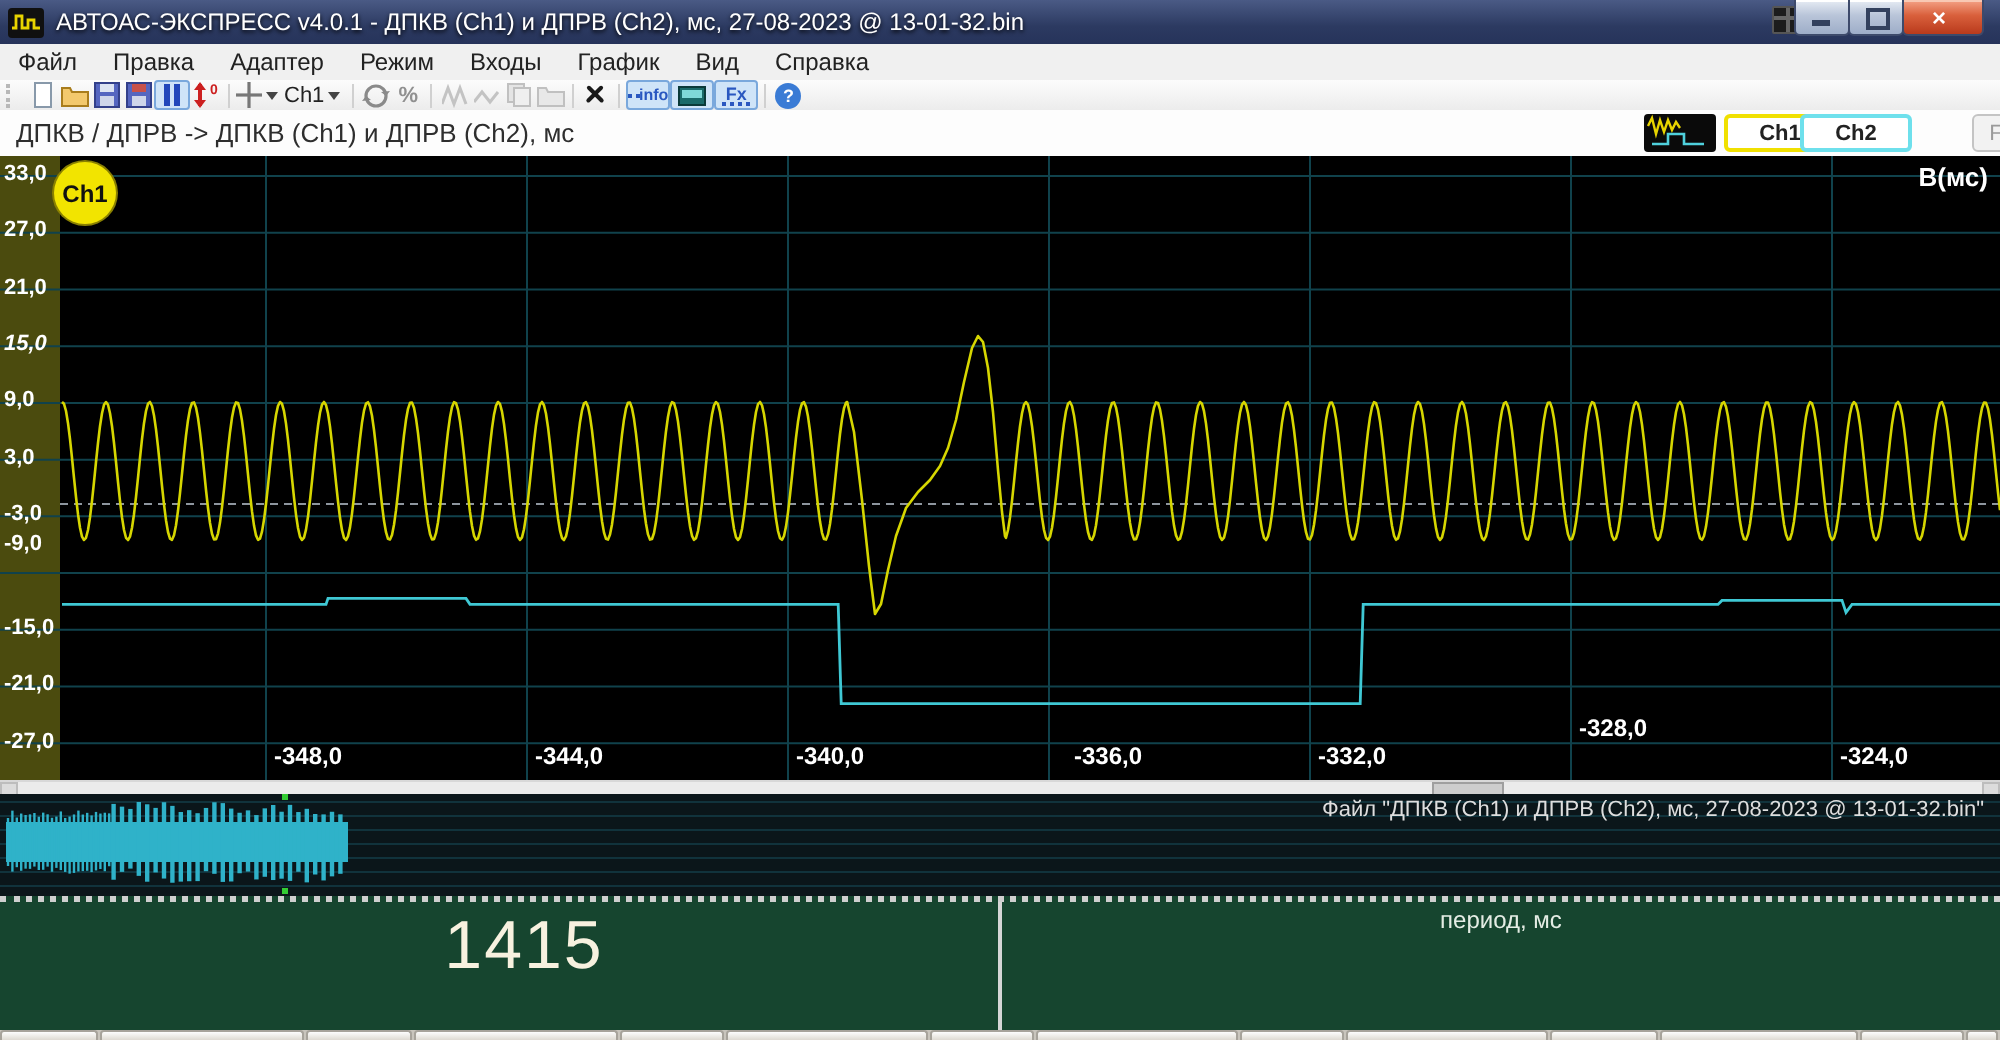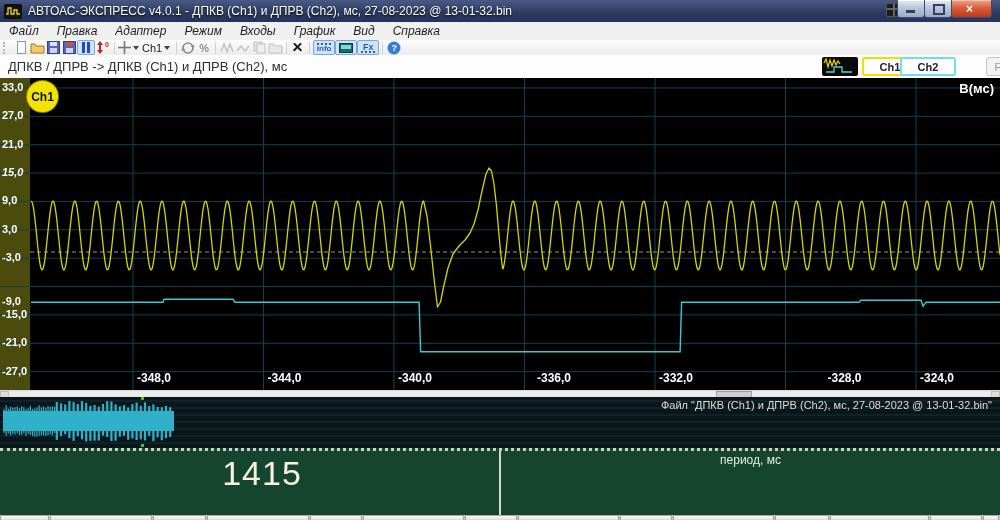--- a/index.html
+++ b/index.html
@@ -23,21 +23,21 @@
   #btn-max{right:48px;width:26px;}
   #btn-close{right:8px;width:39px;background:linear-gradient(#f5a388,#d9603c 45%,#b93a1c);
     box-shadow:inset 0 1px 0 #f8c8b4;}
   #btn-min i{position:absolute;left:8px;bottom:4px;width:9px;height:3px;background:#33415e;}
   #btn-max i{position:absolute;left:8px;top:4px;width:8px;height:7px;border:2px solid #33415e;}
   #btn-close i{position:absolute;left:14px;top:2px;color:#fff;font-style:normal;font-weight:bold;font-size:12px;}
 
   
   #menu-bar{left:0;top:22px;width:1000px;height:18px;background:#f0f0f0;display:flex;
     align-items:center;border-bottom:1px solid #e2e2e2;}
-  .menu-item{font-size:12px;color:#222;padding:1px 9px;font-style:italic;}
+  .menu-item{font-size:12px;color:#222;padding:1px 9px;}
 
   
   #toolbar{left:0;top:40px;width:1000px;height:15px;background:linear-gradient(#fcfcfc,#ececec);
     display:flex;align-items:center;}
   .tb{height:15px;min-width:16px;display:flex;align-items:center;justify-content:center;position:relative;}
   .tb svg{display:block;}
   .tb-sep{width:1px;height:12px;background:#d0d0d0;margin:0 3px;}
   .pressed{background:#cfe4f8;border:1px solid #7aa8dc;border-radius:2px;box-sizing:border-box;}
   .grip{width:5px;height:12px;margin:0 3px;border-left:2px dotted #b8b8b8;}
   .dd{width:0;height:0;border-left:3px solid transparent;border-right:3px solid transparent;
@@ -209,21 +209,21 @@
     <svg width="15" height="13">
         <path d="M1 3 h4 l1 2 h8 v7 h-13 z" fill="#e8e8e8" stroke="#c0c0c0"></path>
       </svg>
     </span>
   <span class="tb-sep"></span>
   <span class="tb" style="width:16px;">
     <span class="x-bar" style="transform:rotate(45deg);"></span>
     <span class="x-bar" style="transform:rotate(-45deg);"></span>
     </span>
   <span class="tb-sep"></span>
-  <span class="tb pressed" style="width:22px;flex-direction:column;">
+  <span class="tb pressed" style="width:22px;flex-direction:row;">
     <span class="dashes"></span>
     <span class="toggle-label">info</span>
     </span>
   <span class="tb pressed" style="width:22px;">
     <svg width="14" height="10">
         <rect x="0.5" y="0.5" width="13" height="9" fill="#1a6a6a" stroke="#0a3a3a"></rect>
         <rect x="2" y="2" width="10" height="4" fill="#7fd8d8"></rect>
       </svg>
     </span>
   <span class="tb pressed" style="width:22px;flex-direction:column;">
@@ -277,32 +277,32 @@
       <path d="M31.0,123.0 L32.0,123.9 L33.0,127.5 L34.0,133.6 L35.0,141.6 L36.0,151.0 L37.0,160.9 L38.0,170.5 L39.0,179.1 L40.0,185.9 L41.0,190.3 L42.0,192.0 L43.0,190.9 L44.0,187.0 L45.0,180.7 L46.0,172.4 L47.0,163.0 L48.0,153.0 L49.0,143.5 L50.0,135.1 L51.0,128.6 L52.0,124.4 L53.0,123.0 L54.0,124.4 L55.0,128.6 L56.0,135.1 L57.0,143.5 L58.0,153.0 L59.0,163.0 L60.0,172.4 L61.0,180.7 L62.0,187.0 L63.0,190.9 L64.0,192.0 L65.0,190.3 L66.0,185.9 L67.0,179.1 L68.0,170.5 L69.0,160.9 L70.0,151.0 L71.0,141.6 L72.0,133.6 L73.0,127.5 L74.0,123.9 L75.0,123.0 L76.0,125.0 L77.0,129.7 L78.0,136.7 L79.0,145.4 L80.0,155.1 L81.0,165.0 L82.0,174.2 L83.0,182.1 L84.0,188.0 L85.0,191.3 L86.0,191.9 L87.0,189.6 L88.0,184.6 L89.0,177.4 L90.0,168.6 L91.0,158.9 L92.0,149.0 L93.0,139.8 L94.0,132.1 L95.0,126.5 L96.0,123.5 L97.0,123.2 L98.0,125.8 L99.0,131.0 L100.0,138.4 L101.0,147.3 L102.0,157.1 L103.0,167.0 L104.0,176.0 L105.0,183.5 L106.0,188.9 L107.0,191.7 L108.0,191.6 L109.0,188.8 L110.0,183.3 L111.0,175.7 L112.0,166.7 L113.0,156.8 L114.0,147.0 L115.0,138.1 L116.0,130.8 L117.0,125.7 L118.0,123.2 L119.0,123.5 L120.0,126.7 L121.0,132.4 L122.0,140.1 L123.0,149.3 L124.0,159.2 L125.0,168.9 L126.0,177.7 L127.0,184.8 L128.0,189.7 L129.0,191.9 L130.0,191.3 L131.0,187.8 L132.0,181.9 L133.0,174.0 L134.0,164.7 L135.0,154.8 L136.0,145.1 L137.0,136.4 L138.0,129.5 L139.0,124.9 L140.0,123.0 L141.0,123.9 L142.0,127.6 L143.0,133.8 L144.0,141.9 L145.0,151.3 L146.0,161.2 L147.0,170.8 L148.0,179.3 L149.0,186.0 L150.0,190.4 L151.0,192.0 L152.0,190.8 L153.0,186.8 L154.0,180.4 L155.0,172.1 L156.0,162.6 L157.0,152.7 L158.0,143.2 L159.0,134.9 L160.0,128.4 L161.0,124.3 L162.0,123.0 L163.0,124.5 L164.0,128.7 L165.0,135.3 L166.0,143.8 L167.0,153.4 L168.0,163.3 L169.0,172.7 L170.0,180.9 L171.0,187.1 L172.0,190.9 L173.0,192.0 L174.0,190.2 L175.0,185.7 L176.0,178.8 L177.0,170.2 L178.0,160.6 L179.0,150.7 L180.0,141.4 L181.0,133.3 L182.0,127.3 L183.0,123.8 L184.0,123.1 L185.0,125.2 L186.0,129.9 L187.0,137.0 L188.0,145.7 L189.0,155.4 L190.0,165.3 L191.0,174.5 L192.0,182.4 L193.0,188.1 L194.0,191.4 L195.0,191.8 L196.0,189.5 L197.0,184.4 L198.0,177.2 L199.0,168.3 L200.0,158.5 L201.0,148.7 L202.0,139.6 L203.0,131.9 L204.0,126.4 L205.0,123.4 L206.0,123.3 L207.0,125.9 L208.0,131.2 L209.0,138.6 L210.0,147.6 L211.0,157.5 L212.0,167.3 L213.0,176.3 L214.0,183.7 L215.0,189.0 L216.0,191.7 L217.0,191.6 L218.0,188.6 L219.0,183.1 L220.0,175.5 L221.0,166.3 L222.0,156.5 L223.0,146.7 L224.0,137.8 L225.0,130.6 L226.0,125.5 L227.0,123.1 L228.0,123.6 L229.0,126.8 L230.0,132.6 L231.0,140.4 L232.0,149.6 L233.0,159.5 L234.0,169.2 L235.0,178.0 L236.0,185.0 L237.0,189.8 L238.0,191.9 L239.0,191.2 L240.0,187.7 L241.0,181.7 L242.0,173.7 L243.0,164.3 L244.0,154.4 L245.0,144.8 L246.0,136.2 L247.0,129.3 L248.0,124.8 L249.0,123.0 L250.0,124.0 L251.0,127.8 L252.0,134.0 L253.0,142.2 L254.0,151.6 L255.0,161.6 L256.0,171.1 L257.0,179.6 L258.0,186.2 L259.0,190.5 L260.0,192.0 L261.0,190.7 L262.0,186.6 L263.0,180.2 L264.0,171.8 L265.0,162.3 L266.0,152.4 L267.0,142.9 L268.0,134.6 L269.0,128.2 L270.0,124.2 L271.0,123.0 L272.0,124.6 L273.0,128.9 L274.0,135.6 L275.0,144.1 L276.0,153.7 L277.0,163.6 L278.0,173.0 L279.0,181.1 L280.0,187.3 L281.0,191.0 L282.0,192.0 L283.0,190.1 L284.0,185.5 L285.0,178.6 L286.0,169.9 L287.0,160.3 L288.0,150.4 L289.0,141.1 L290.0,133.1 L291.0,127.2 L292.0,123.7 L293.0,123.1 L294.0,125.3 L295.0,130.1 L296.0,137.2 L297.0,146.0 L298.0,155.7 L299.0,165.6 L300.0,174.8 L301.0,182.6 L302.0,188.3 L303.0,191.4 L304.0,191.8 L305.0,189.3 L306.0,184.2 L307.0,176.9 L308.0,168.0 L309.0,158.2 L310.0,148.4 L311.0,139.3 L312.0,131.7 L313.0,126.2 L314.0,123.4 L315.0,123.3 L316.0,126.1 L317.0,131.4 L318.0,138.9 L319.0,148.0 L320.0,157.8 L321.0,167.6 L322.0,176.6 L323.0,183.9 L324.0,189.2 L325.0,191.8 L326.0,191.5 L327.0,188.5 L328.0,182.9 L329.0,175.2 L330.0,166.0 L331.0,156.2 L332.0,146.4 L333.0,137.6 L334.0,130.4 L335.0,125.4 L336.0,123.1 L337.0,123.6 L338.0,127.0 L339.0,132.8 L340.0,140.7 L341.0,149.9 L342.0,159.8 L343.0,169.5 L344.0,178.2 L345.0,185.2 L346.0,189.9 L347.0,191.9 L348.0,191.1 L349.0,187.5 L350.0,181.4 L351.0,173.4 L352.0,164.0 L353.0,154.1 L354.0,144.5 L355.0,135.9 L356.0,129.2 L357.0,124.7 L358.0,123.0 L359.0,124.1 L360.0,128.0 L361.0,134.3 L362.0,142.5 L363.0,152.0 L364.0,161.9 L365.0,171.4 L366.0,179.8 L367.0,186.4 L368.0,190.6 L369.0,192.0 L370.0,190.6 L371.0,186.5 L372.0,179.9 L373.0,171.5 L374.0,162.0 L375.0,152.1 L376.0,142.6 L377.0,134.4 L378.0,128.0 L379.0,124.1 L380.0,123.0 L381.0,124.7 L382.0,129.1 L383.0,135.8 L384.0,144.4 L385.0,154.0 L386.0,163.9 L387.0,173.3 L388.0,181.4 L389.0,187.5 L390.0,191.1 L391.0,191.9 L392.0,190.0 L393.0,185.3 L394.0,178.3 L395.0,169.6 L396.0,160.0 L397.0,150.1 L398.0,140.8 L399.0,132.9 L400.0,127.0 L401.0,123.7 L402.0,123.1 L403.0,125.4 L404.0,130.3 L405.0,137.5 L406.0,146.3 L407.0,156.1 L408.0,165.9 L409.0,175.1 L410.0,182.8 L411.0,188.4 L412.0,191.5 L413.0,191.8 L414.0,189.2 L415.0,184.0 L416.0,176.6 L417.0,167.7 L418.0,157.9 L419.0,148.1 L420.0,139.0 L421.0,131.5 L422.0,126.1 L423.0,123.3 L423.6,123.0 L427.0,138.0 L431.0,172.0 L434.5,205.0 L437.5,229.0 L440.5,224.0 L444.0,207.0 L448.0,190.0 L453.0,176.0 L459.0,168.0 L465.0,162.0 L470.0,155.0 L474.0,146.0 L478.0,132.0 L482.0,113.0 L486.0,96.0 L489.0,90.0 L491.5,93.0 L494.0,106.0 L496.5,128.0 L499.0,157.0 L501.0,178.0 L502.5,190.0 L503.0,190.9 L504.0,187.0 L505.0,180.7 L506.0,172.4 L507.0,163.0 L508.0,153.0 L509.0,143.5 L510.0,135.1 L511.0,128.6 L512.0,124.4 L513.0,123.0 L514.0,124.4 L515.0,128.6 L516.0,135.1 L517.0,143.5 L518.0,153.0 L519.0,163.0 L520.0,172.4 L521.0,180.7 L522.0,187.0 L523.0,190.9 L524.0,192.0 L525.0,190.3 L526.0,185.9 L527.0,179.1 L528.0,170.5 L529.0,160.9 L530.0,151.0 L531.0,141.6 L532.0,133.6 L533.0,127.5 L534.0,123.9 L535.0,123.0 L536.0,125.0 L537.0,129.7 L538.0,136.7 L539.0,145.4 L540.0,155.1 L541.0,165.0 L542.0,174.2 L543.0,182.1 L544.0,188.0 L545.0,191.3 L546.0,191.9 L547.0,189.6 L548.0,184.6 L549.0,177.4 L550.0,168.6 L551.0,158.9 L552.0,149.0 L553.0,139.8 L554.0,132.1 L555.0,126.5 L556.0,123.5 L557.0,123.2 L558.0,125.8 L559.0,131.0 L560.0,138.4 L561.0,147.3 L562.0,157.1 L563.0,167.0 L564.0,176.0 L565.0,183.5 L566.0,188.9 L567.0,191.7 L568.0,191.6 L569.0,188.8 L570.0,183.3 L571.0,175.7 L572.0,166.7 L573.0,156.8 L574.0,147.0 L575.0,138.1 L576.0,130.8 L577.0,125.7 L578.0,123.2 L579.0,123.5 L580.0,126.7 L581.0,132.4 L582.0,140.1 L583.0,149.3 L584.0,159.2 L585.0,168.9 L586.0,177.7 L587.0,184.8 L588.0,189.7 L589.0,191.9 L590.0,191.3 L591.0,187.8 L592.0,181.9 L593.0,174.0 L594.0,164.7 L595.0,154.8 L596.0,145.1 L597.0,136.4 L598.0,129.5 L599.0,124.9 L600.0,123.0 L601.0,123.9 L602.0,127.6 L603.0,133.8 L604.0,141.9 L605.0,151.3 L606.0,161.2 L607.0,170.8 L608.0,179.3 L609.0,186.0 L610.0,190.4 L611.0,192.0 L612.0,190.8 L613.0,186.8 L614.0,180.4 L615.0,172.1 L616.0,162.6 L617.0,152.7 L618.0,143.2 L619.0,134.9 L620.0,128.4 L621.0,124.3 L622.0,123.0 L623.0,124.5 L624.0,128.7 L625.0,135.3 L626.0,143.8 L627.0,153.4 L628.0,163.3 L629.0,172.7 L630.0,180.9 L631.0,187.1 L632.0,190.9 L633.0,192.0 L634.0,190.2 L635.0,185.7 L636.0,178.8 L637.0,170.2 L638.0,160.6 L639.0,150.7 L640.0,141.4 L641.0,133.3 L642.0,127.3 L643.0,123.8 L644.0,123.1 L645.0,125.2 L646.0,129.9 L647.0,137.0 L648.0,145.7 L649.0,155.4 L650.0,165.3 L651.0,174.5 L652.0,182.4 L653.0,188.1 L654.0,191.4 L655.0,191.8 L656.0,189.5 L657.0,184.4 L658.0,177.2 L659.0,168.3 L660.0,158.5 L661.0,148.7 L662.0,139.6 L663.0,131.9 L664.0,126.4 L665.0,123.4 L666.0,123.3 L667.0,125.9 L668.0,131.2 L669.0,138.6 L670.0,147.6 L671.0,157.5 L672.0,167.3 L673.0,176.3 L674.0,183.7 L675.0,189.0 L676.0,191.7 L677.0,191.6 L678.0,188.6 L679.0,183.1 L680.0,175.5 L681.0,166.3 L682.0,156.5 L683.0,146.7 L684.0,137.8 L685.0,130.6 L686.0,125.5 L687.0,123.1 L688.0,123.6 L689.0,126.8 L690.0,132.6 L691.0,140.4 L692.0,149.6 L693.0,159.5 L694.0,169.2 L695.0,178.0 L696.0,185.0 L697.0,189.8 L698.0,191.9 L699.0,191.2 L700.0,187.7 L701.0,181.7 L702.0,173.7 L703.0,164.3 L704.0,154.4 L705.0,144.8 L706.0,136.2 L707.0,129.3 L708.0,124.8 L709.0,123.0 L710.0,124.0 L711.0,127.8 L712.0,134.0 L713.0,142.2 L714.0,151.6 L715.0,161.6 L716.0,171.1 L717.0,179.6 L718.0,186.2 L719.0,190.5 L720.0,192.0 L721.0,190.7 L722.0,186.6 L723.0,180.2 L724.0,171.8 L725.0,162.3 L726.0,152.4 L727.0,142.9 L728.0,134.6 L729.0,128.2 L730.0,124.2 L731.0,123.0 L732.0,124.6 L733.0,128.9 L734.0,135.6 L735.0,144.1 L736.0,153.7 L737.0,163.6 L738.0,173.0 L739.0,181.1 L740.0,187.3 L741.0,191.0 L742.0,192.0 L743.0,190.1 L744.0,185.5 L745.0,178.6 L746.0,169.9 L747.0,160.3 L748.0,150.4 L749.0,141.1 L750.0,133.1 L751.0,127.2 L752.0,123.7 L753.0,123.1 L754.0,125.3 L755.0,130.1 L756.0,137.2 L757.0,146.0 L758.0,155.7 L759.0,165.6 L760.0,174.8 L761.0,182.6 L762.0,188.3 L763.0,191.4 L764.0,191.8 L765.0,189.3 L766.0,184.2 L767.0,176.9 L768.0,168.0 L769.0,158.2 L770.0,148.4 L771.0,139.3 L772.0,131.7 L773.0,126.2 L774.0,123.4 L775.0,123.3 L776.0,126.1 L777.0,131.4 L778.0,138.9 L779.0,148.0 L780.0,157.8 L781.0,167.6 L782.0,176.6 L783.0,183.9 L784.0,189.2 L785.0,191.8 L786.0,191.5 L787.0,188.5 L788.0,182.9 L789.0,175.2 L790.0,166.0 L791.0,156.2 L792.0,146.4 L793.0,137.6 L794.0,130.4 L795.0,125.4 L796.0,123.1 L797.0,123.6 L798.0,127.0 L799.0,132.8 L800.0,140.7 L801.0,149.9 L802.0,159.8 L803.0,169.5 L804.0,178.2 L805.0,185.2 L806.0,189.9 L807.0,191.9 L808.0,191.1 L809.0,187.5 L810.0,181.4 L811.0,173.4 L812.0,164.0 L813.0,154.1 L814.0,144.5 L815.0,135.9 L816.0,129.2 L817.0,124.7 L818.0,123.0 L819.0,124.1 L820.0,128.0 L821.0,134.3 L822.0,142.5 L823.0,152.0 L824.0,161.9 L825.0,171.4 L826.0,179.8 L827.0,186.4 L828.0,190.6 L829.0,192.0 L830.0,190.6 L831.0,186.5 L832.0,179.9 L833.0,171.5 L834.0,162.0 L835.0,152.1 L836.0,142.6 L837.0,134.4 L838.0,128.0 L839.0,124.1 L840.0,123.0 L841.0,124.7 L842.0,129.1 L843.0,135.8 L844.0,144.4 L845.0,154.0 L846.0,163.9 L847.0,173.3 L848.0,181.4 L849.0,187.5 L850.0,191.1 L851.0,191.9 L852.0,190.0 L853.0,185.3 L854.0,178.3 L855.0,169.6 L856.0,160.0 L857.0,150.1 L858.0,140.8 L859.0,132.9 L860.0,127.0 L861.0,123.7 L862.0,123.1 L863.0,125.4 L864.0,130.3 L865.0,137.5 L866.0,146.3 L867.0,156.1 L868.0,165.9 L869.0,175.1 L870.0,182.8 L871.0,188.4 L872.0,191.5 L873.0,191.8 L874.0,189.2 L875.0,184.0 L876.0,176.6 L877.0,167.7 L878.0,157.9 L879.0,148.1 L880.0,139.0 L881.0,131.5 L882.0,126.1 L883.0,123.3 L884.0,123.3 L885.0,126.2 L886.0,131.6 L887.0,139.2 L888.0,148.3 L889.0,158.1 L890.0,167.9 L891.0,176.8 L892.0,184.2 L893.0,189.3 L894.0,191.8 L895.0,191.5 L896.0,188.3 L897.0,182.7 L898.0,174.9 L899.0,165.7 L900.0,155.8 L901.0,146.1 L902.0,137.3 L903.0,130.2 L904.0,125.3 L905.0,123.1 L906.0,123.7 L907.0,127.1 L908.0,133.0 L909.0,141.0 L910.0,150.3 L911.0,160.2 L912.0,169.8 L913.0,178.5 L914.0,185.4 L915.0,190.0 L916.0,192.0 L917.0,191.0 L918.0,187.4 L919.0,181.2 L920.0,173.1 L921.0,163.7 L922.0,153.8 L923.0,144.2 L924.0,135.7 L925.0,129.0 L926.0,124.6 L927.0,123.0 L928.0,124.2 L929.0,128.1 L930.0,134.5 L931.0,142.8 L932.0,152.3 L933.0,162.2 L934.0,171.7 L935.0,180.1 L936.0,186.6 L937.0,190.7 L938.0,192.0 L939.0,190.5 L940.0,186.3 L941.0,179.7 L942.0,171.2 L943.0,161.7 L944.0,151.8 L945.0,142.3 L946.0,134.1 L947.0,127.9 L948.0,124.1 L949.0,123.0 L950.0,124.8 L951.0,129.3 L952.0,136.1 L953.0,144.7 L954.0,154.3 L955.0,164.2 L956.0,173.6 L957.0,181.6 L958.0,187.6 L959.0,191.2 L960.0,191.9 L961.0,189.8 L962.0,185.1 L963.0,178.1 L964.0,169.3 L965.0,159.6 L966.0,149.7 L967.0,140.5 L968.0,132.7 L969.0,126.9 L970.0,123.6 L971.0,123.1 L972.0,125.5 L973.0,130.5 L974.0,137.7 L975.0,146.6 L976.0,156.4 L977.0,166.2 L978.0,175.4 L979.0,183.0 L980.0,188.6 L981.0,191.6 L982.0,191.7 L983.0,189.1 L984.0,183.8 L985.0,176.4 L986.0,167.4 L987.0,157.6 L988.0,147.8 L989.0,138.7 L990.0,131.3 L991.0,126.0 L992.0,123.3 L993.0,123.4 L994.0,126.3 L995.0,131.8 L996.0,139.5 L997.0,148.6 L998.0,158.4 L999.0,168.2 L1000.0,177.1" fill="none" stroke="#d6d600" stroke-width="1.3" stroke-linejoin="round"></path>
     </svg>
   <div id="y-labels" class="abs" style="left:0;top:0;width:30px;height:312px;">
       <span class="ytick" style="top: 2.976px;">33,0</span>
       <span class="ytick" style="top: 31.344px;">27,0</span>
       <span class="ytick" style="top: 59.712px;">21,0</span>
       <span class="ytick" style="top: 88.08px; font-style: italic;">15,0</span>
       <span class="ytick" style="top: 116.448px;">9,0</span>
       <span class="ytick" style="top: 144.816px;">3,0</span>
       <span class="ytick" style="top: 173.184px;">-3,0</span>
-      <span class="ytick" style="top: 217px;">-9,0</span>
+      <span class="ytick" style="top: 188px;">-9,0</span>
       <span class="ytick" style="top: 229.92px;">-15,0</span>
       <span class="ytick" style="top: 258.288px;">-21,0</span>
       <span class="ytick" style="top: 286.656px;">-27,0</span>
     </div>
   <div id="x-labels" class="abs" style="left:0;top:0;width:1000px;height:312px;">
       <span class="xtick" style="left: 137px; top: 293px;">-348,0</span>
       <span class="xtick" style="left: 267.5px; top: 293px;">-344,0</span>
       <span class="xtick" style="left: 398px; top: 293px;">-340,0</span>
       <span class="xtick" style="left: 537px; top: 293px;">-336,0</span>
       <span class="xtick" style="left: 659px; top: 293px;">-332,0</span>
-      <span class="xtick" style="left: 789.5px; top: 293px; margin-left: 38px;">-328,0</span>
+      <span class="xtick" style="left: 789.5px; top: 279px;">-328,0</span>
       <span class="xtick" style="left: 920px; top: 293px;">-324,0</span>
     </div>
   <span id="ch1-badge" class="abs">Ch1</span>
   <span id="unit-label" class="abs">В(мс)</span>
 </div>
 
 <div id="scrollbar" class="abs">
   <span id="sb-left" class="abs sb-arrow"></span>
   <span id="sb-thumb" class="abs"></span>
   <span id="sb-right" class="abs sb-arrow"></span>

